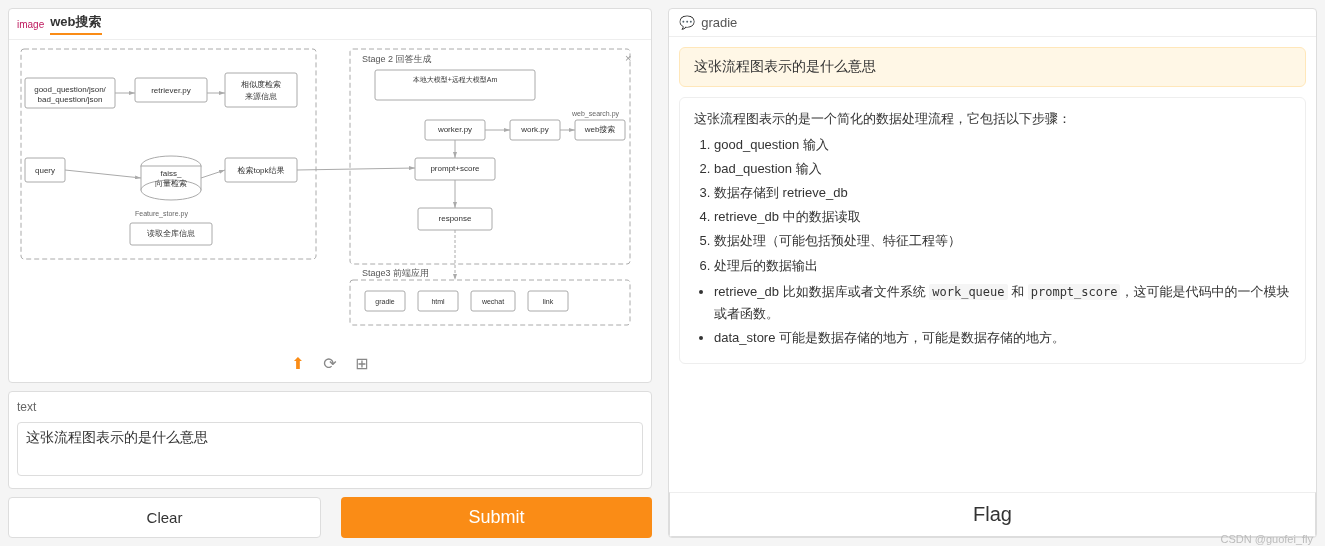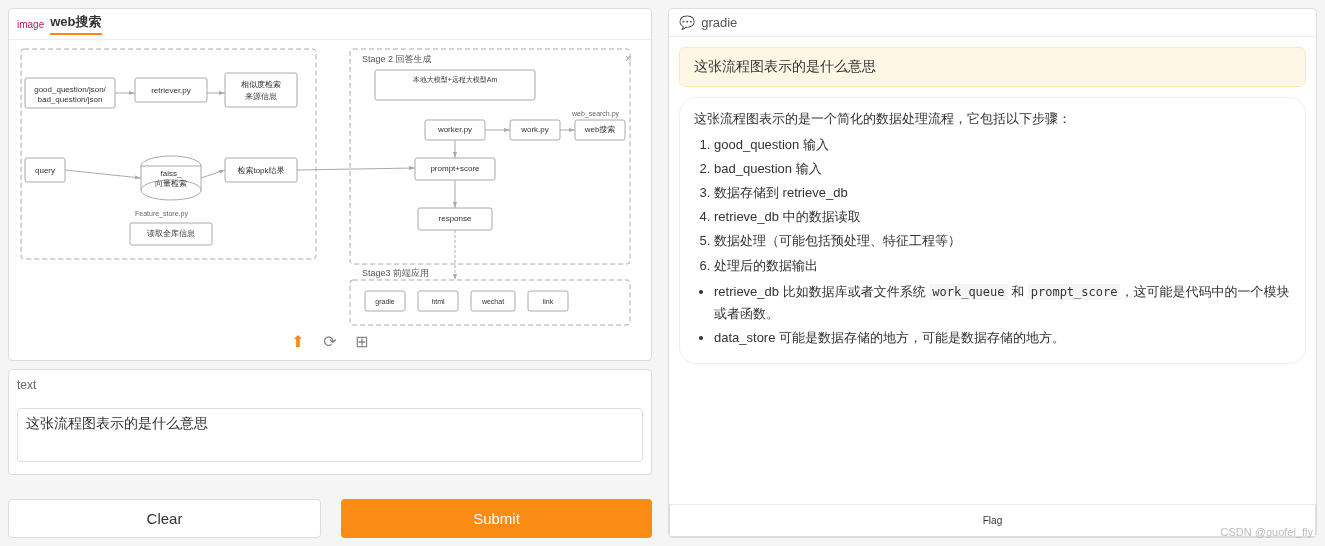--- a/index.html
+++ b/index.html
@@ -83,59 +83,58 @@
     .text-section {
       background: #fff;
       border: 1px solid #ddd;
       border-radius: 4px;
       padding: 8px;
     }
 
     .text-label {
       font-size: 12px;
       color: #666;
-      margin-bottom: 16px;
+      margin-bottom: 8px;
     }
 
     .text-input {
       width: 100%;
       border: 1px solid #ddd;
       border-radius: 4px;
       padding: 6px 8px;
       font-size: 14px;
       resize: none;
       height: 54px;
       outline: none;
       color: #333;
     }
 
     .button-row {
       display: flex;
       gap: 20px;
-      margin-top: 16px;
     }
 
     .btn-clear {
       flex: 1;
       background: #fff;
       border: 1px solid #ddd;
       border-radius: 4px;
       padding: 10px;
       font-size: 15px;
       cursor: pointer;
       color: #333;
     }
 
     .btn-submit {
       flex: 1;
       background: #fa8c16;
       border: none;
       border-radius: 4px;
       padding: 10px;
-      font-size: 15px;
+      font-size: 18px;
       cursor: pointer;
       color: #fff;
     }
 
     
     .right-panel {
       flex: 1;
       display: flex;
       flex-direction: column;
       padding: 8px;
@@ -177,21 +176,21 @@
       border: 1px solid #ffe7ba;
       border-radius: 6px;
       padding: 10px 14px;
       font-size: 14px;
       color: #333;
     }
 
     .answer-bubble {
       background: #fff;
       border: 1px solid #eee;
-      border-radius: 17px;
+      border-radius: 6px;
       padding: 10px 14px;
       font-size: 13px;
       color: #333;
       line-height: 1.7;
     }
 
     .answer-bubble ol {
       padding-left: 20px;
       margin: 4px 0;
     }
@@ -203,29 +202,29 @@
 
     .answer-bubble li {
       margin: 2px 0;
     }
 
     .flag-btn {
       background: #fff;
       border: 1px solid #ddd;
       border-top: 1px solid #eee;
       padding: 10px;
-      font-size: 10px;
+      font-size: 20px;
       color: #333;
       text-align: center;
       cursor: pointer;
     }
 
     .watermark {
       position: absolute;
-      bottom: 8px;
+      bottom: 1px;
       right: 12px;
       font-size: 11px;
       color: #bbb;
     }
 
     
     .output-body::-webkit-scrollbar { width: 6px; }
     .output-body::-webkit-scrollbar-thumb { background: #ddd; border-radius: 3px; }
 
     code {

